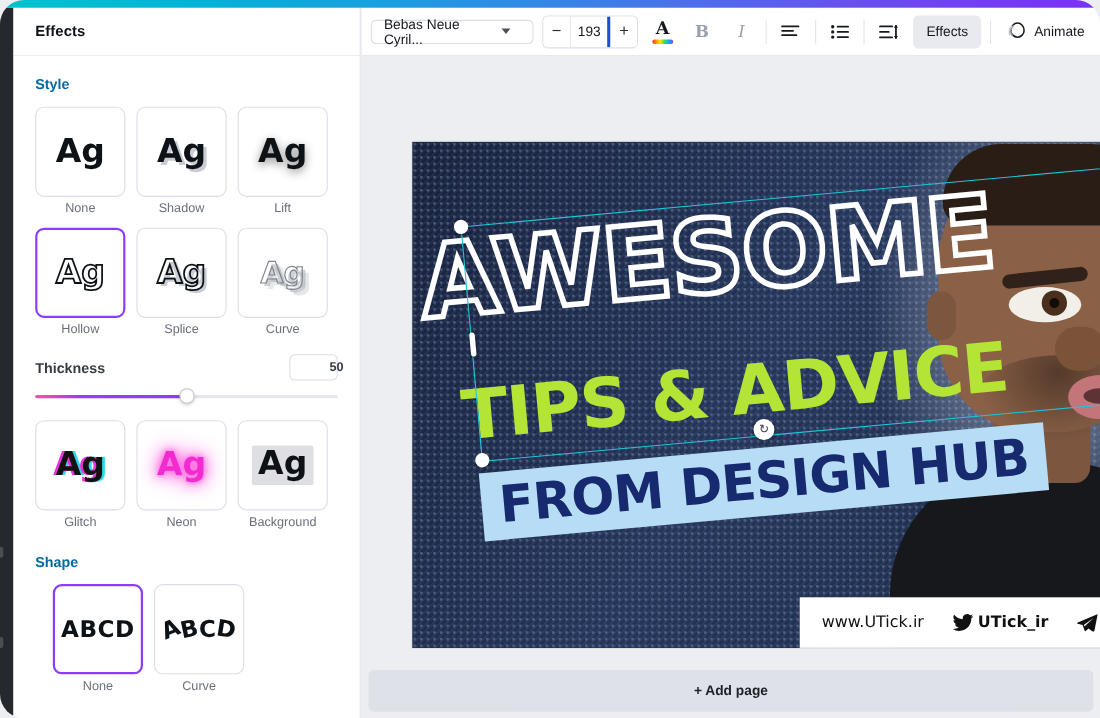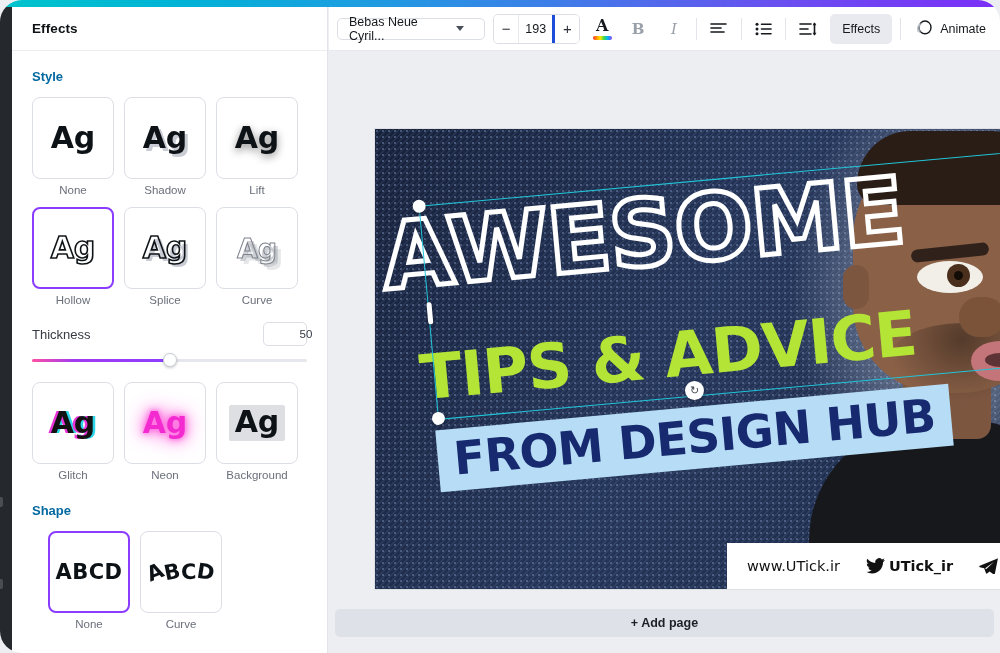--- a/index.html
+++ b/index.html
@@ -69,21 +69,21 @@
                text-shadow: 3px 3px 0 rgba(160,164,172,.5), 6px 6px 0 rgba(190,194,200,.4); }
   .ag-glitch { color: #121212; text-shadow: -2.5px 0 #e834d8, 2.5px 0 #2ad6e8; }
   .ag-neon   { color: #f22ad0; text-shadow: 0 0 4px #ff7ae3, 0 0 10px #ff4fd8, 0 0 20px #ff2ccf; }
   .ag-bgchip {
     background: #dedfe3; padding: 2px 6px 4px 6px; border-radius: 2px;
   }
   .abcd { font-family: "DejaVu Sans", sans-serif; font-weight: 700; font-size: 21px; color:#0d1216; letter-spacing:.5px; }
   .abcd-curve span { display:inline-block; }
 
   
-  .thick-row { display:flex; align-items:center; justify-content:space-between; margin: 16px 0 6px 0; }
+  .thick-row { display:flex; align-items:center; justify-content:space-between; margin: 16px 0 6px 0; font-weight: bold; }
   .thick-label { font-size: 13px; color: #353a43; }
   .thick-val {
     width: 38px; height: 24px; border: 1px solid #dcdee5; border-radius: 5px;
     display:flex; align-items:center; justify-content:center; font-size:11.5px; color:#353a43;padding-left:42px;
   }
   .slider { position: relative; height: 16px; margin: 4px 0 14px 0; }
   .slider-track { position:absolute; top:7px; left:0; right:0; height:3px; background:#e6e7ec; border-radius:2px; }
   .slider-fill  { position:absolute; top:7px; left:0; width:50%; height:3px;
                   background: linear-gradient(90deg,#ff4fa3 0%,#a23af0 30%,#8b3dff 100%); border-radius:2px; }
   .slider-knob  { position:absolute; top:1px; left:50%; margin-left:-7px; width:14px; height:14px;
@@ -214,21 +214,21 @@
   .watermark {
     position:absolute; right:0; bottom:0; height:46px; width:348px; background:#fff;
     display:flex; align-items:center; gap:26px; padding-left:20px;
     font-family:"DejaVu Sans", sans-serif; font-size:14.5px; color:#111;
   }
   .wm-item { display:flex; align-items:center; gap:4px; white-space:nowrap; }
   .wm-strong { font-weight:700;text-align:center; }
 
   
   .addpage {
-    position:absolute; left:6px; top:558px; width:659px; height:28px;
+    position:absolute; left:6px; top:558px; width:659px; height:38px;
     background:#dfe1e8; border-radius:5px;
     display:flex; align-items:center; justify-content:center;
     font-size:12.5px; color:#1d2127; font-weight:700;
   }
 </style>
 </head>
 <body>
 
 <div id="app">
 

